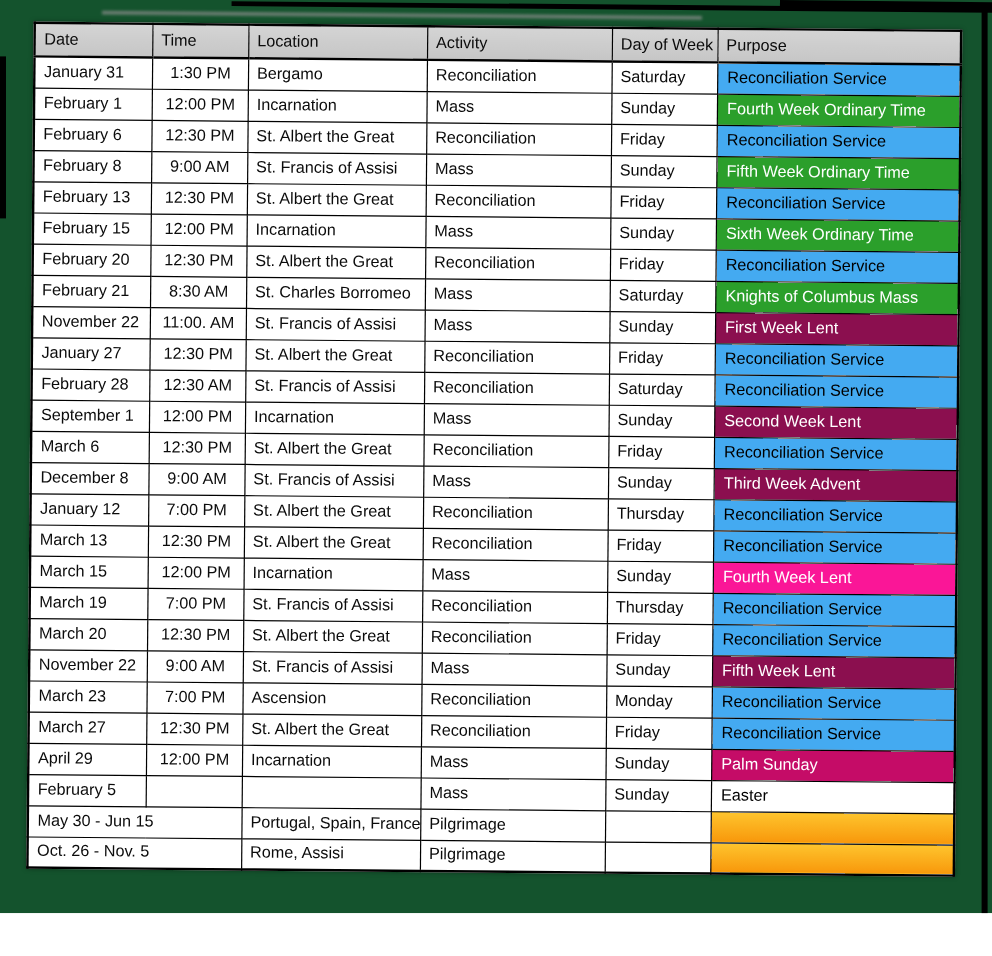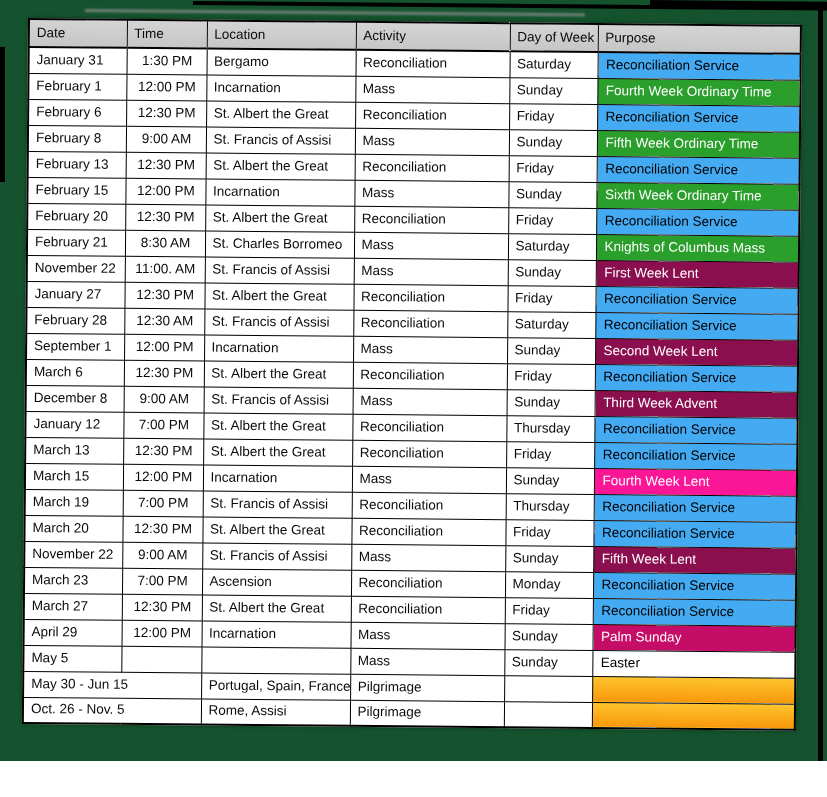--- a/index.html
+++ b/index.html
@@ -253,21 +253,21 @@
           </tr>
           <tr>
             <td class="col-date">April 29</td>
             <td class="col-time">12:00 PM</td>
             <td class="col-location">Incarnation</td>
             <td class="col-activity">Mass</td>
             <td class="col-day">Sunday</td>
             <td class="col-purpose" style="background: rgb(197, 12, 103); color: rgb(255, 255, 255);">Palm Sunday</td>
           </tr>
           <tr>
-            <td class="col-date">May 5</td>
+            <td class="col-date">February 5</td>
             <td class="col-time"></td>
             <td class="col-location"></td>
             <td class="col-activity">Mass</td>
             <td class="col-day">Sunday</td>
             <td class="col-purpose" style="background: rgb(255, 255, 255); color: rgb(0, 0, 0);">Easter</td>
           </tr>
           <tr>
             <td class="col-date" colspan="2">May 30 - Jun 15</td>
             <td class="col-location">Portugal, Spain, France</td>
             <td class="col-activity">Pilgrimage</td>

